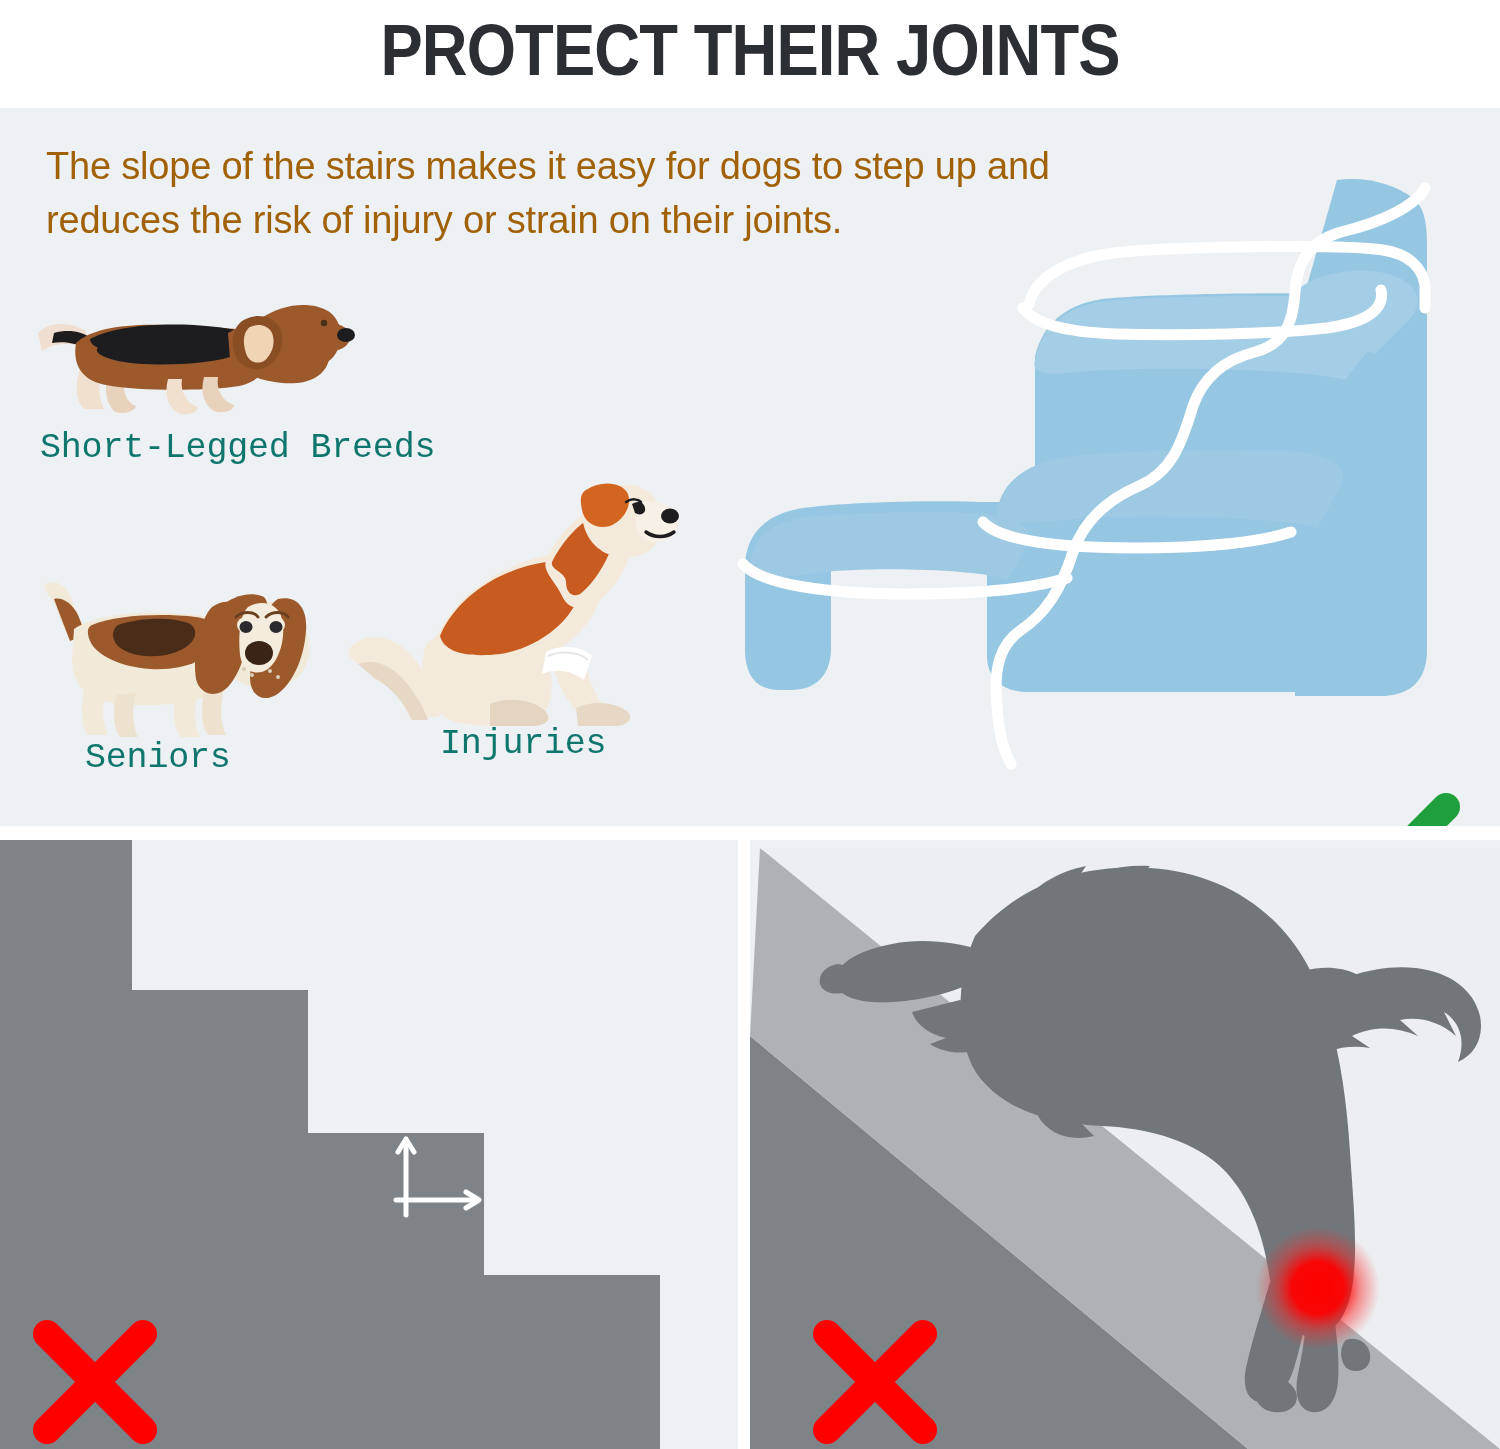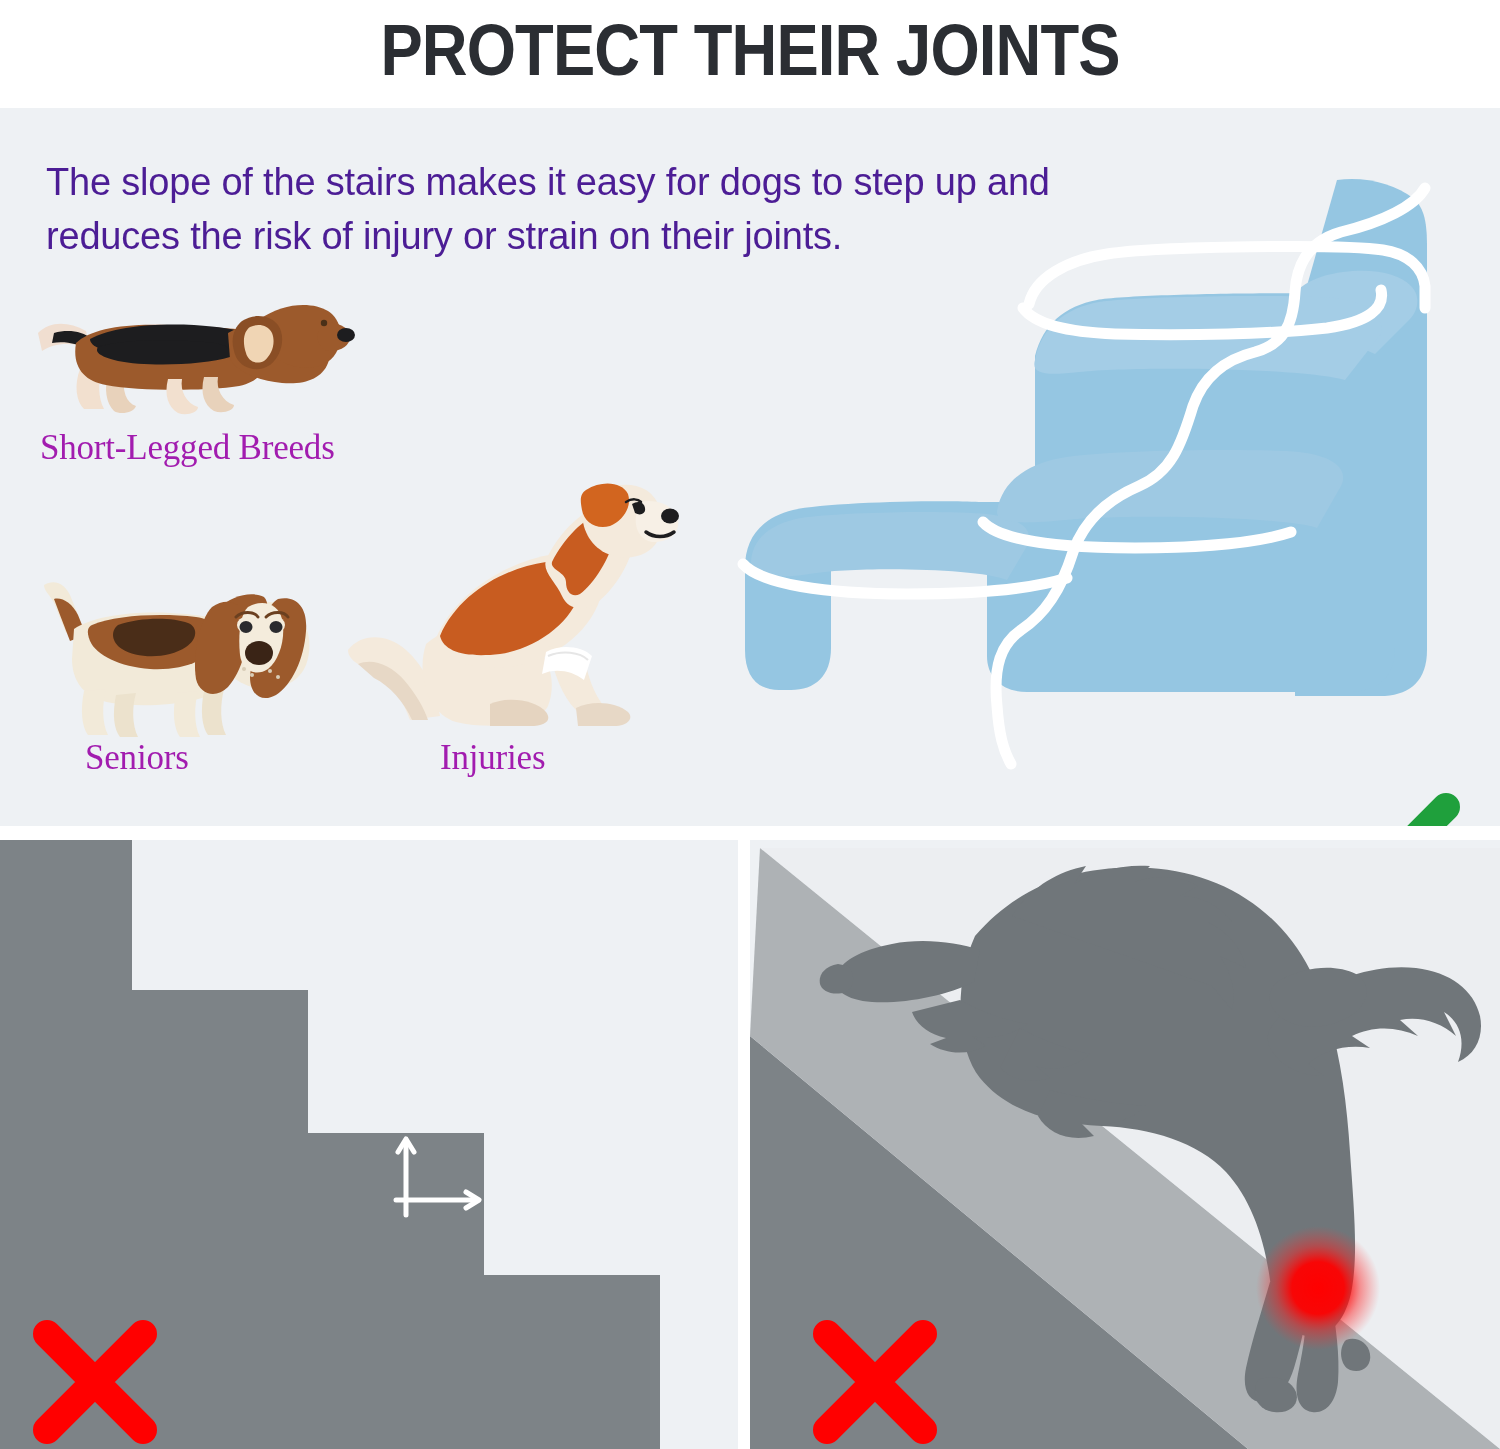--- a/index.html
+++ b/index.html
@@ -27,39 +27,39 @@
     white-space:nowrap;
     line-height:1;
   }
 
   
   .panel-top {
     position:absolute; left:0; top:108px; width:1500px; height:718px;
     background:#eef1f4; overflow:hidden;
   }
   .body-text {
-    position:absolute; left:46px; top:48px; width:1070px;
-    font-size:38px; line-height:1.42; color:#4c1d95;
+    position:absolute; left:46px; top:32px; width:1070px;
+    font-size:38px; line-height:1.42; color:#a16207;
     font-family:"Liberation Sans", sans-serif;
     letter-spacing:-0.2px;
   }
 
   
   .dog-block { position:absolute; }
   .dog-label {
-    font-size:35px; color:#a21caf; letter-spacing:-0.2px;
-    font-family:Liberation Serif, serif; white-space:nowrap;
+    font-size:35px; color:#0f766e; letter-spacing:-0.2px;
+    font-family:Liberation Mono, monospace; white-space:nowrap;
   }
   #dog-short  { left:28px;  top:165px;  width:330px; }
   #dog-senior { left:30px;  top:455px;  width:300px; }
   #dog-injury { left:340px; top:360px;  width:350px; }
 
   .lbl-short  { position:absolute; left:40px;  top:320px; }
   .lbl-senior { position:absolute; left:85px;  top:630px;text-align:right; }
-  .lbl-injury { position:absolute; left:440px; top:630px; }
+  .lbl-injury { position:absolute; left:440px; top:616px; }
 
   
   .product { position:absolute; left:735px; top:20px; width:740px; height:640px; }
   .check   { position:absolute; left:1290px; top:685px; width:180px; height:120px; }
 
   
   .panel-bl {
     position:absolute; left:0; top:840px; width:738px; height:609px;
     background:#eef1f4; overflow:hidden;
   }

